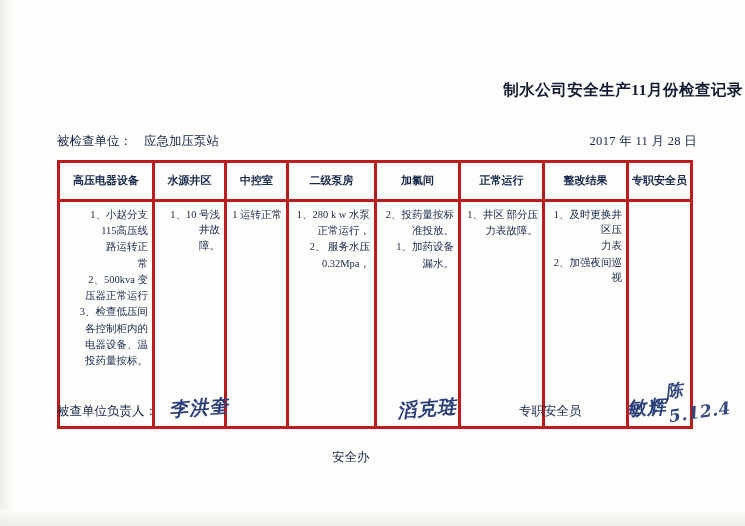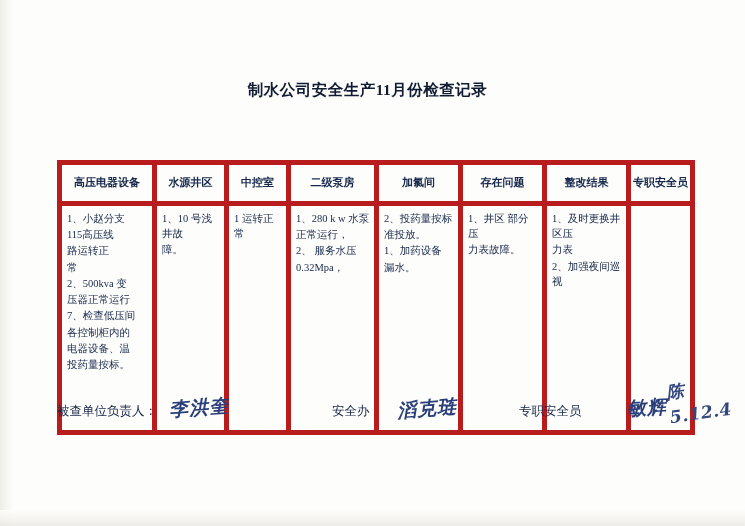--- a/index.html
+++ b/index.html
@@ -31,23 +31,23 @@
   }
   .scan-edge-bottom {
     position: absolute;
     left: 0; bottom: 0; width: 745px; height: 16px;
     background: linear-gradient(to top, #eceae4, #fdfdfb);
     opacity: .85;
   }
   .title {
     position: absolute;
     top: 80px;
-    left: 0;
+    left: 8px;
     width: 735px;
-    text-align: center;
+    text-align: right;
     font-size: 15.5px;
     font-weight: bold;
     letter-spacing: 0.5px;
     color: #111c33;
     font-family: "Liberation Serif", "DejaVu Serif", serif;
   }
   .subhead {
     position: absolute;
     top: 133px;
     left: 57px;
@@ -68,55 +68,56 @@
   }
   table.rec {
     position: absolute;
     left: 57px;
     top: 160px;
     width: 633px;
     border-collapse: collapse;
     table-layout: fixed;
   }
   table.rec th, table.rec td {
-    border: 5px solid #b91c1c;
+    border: 3px solid #b91c1c;
     vertical-align: top;
     padding: 5px 4px 4px 5px;
     font-size: 10.5px;
     line-height: 1.45;
     color: #17284c;
   }
   table.rec th {
     text-align: center;
     vertical-align: middle;
     height: 30px;
     font-weight: bold;
     font-size: 11px;
     padding: 3px 2px;
   }
   table.rec td {
     height: 215px;
   }
   .cell-lines p {
     margin: 0 0 1px 0;
+    text-align: right;
   }
   .sign-row {
     position: absolute;
     left: 57px;
     top: 403px;
     width: 640px;
     font-size: 12.5px;
     color: #152447;
   }
   .sign-item {
     position: absolute;
     white-space: nowrap;
   }
   .sign-1 { left: 0; }
-  .sign-2 { left: 275px; }
+  .sign-2 { left: 275px; margin-top: 46px; }
   .sign-3 { left: 462px; }
   .hand {
     font-family: "DejaVu Serif", serif;
     color: #2a3f7a;
     font-style: italic;
     font-weight: bold;
     letter-spacing: 1px;
   }
   .hand-sign-1 {
     position: absolute;
@@ -159,56 +160,60 @@
 </style>
 </head>
 <body>
 
 <div class="page">
   <div class="scan-edge-left"></div>
   <div class="scan-edge-bottom"></div>
 
   <div class="title">制水公司安全生产11月份检查记录</div>
 
+  <div class="subhead">
+    <span class="unit-label">被检查单位：</span><span class="unit-value">应急加压泵站</span>
+    <span class="date">2017 年 11 月 28 日</span>
+  </div>
 
   <table class="rec">
     <colgroup>
       <col class="c1">
         <col class="c2">
         <col class="c3">
         <col class="c4">
       <col class="c5">
         <col class="c6">
         <col class="c7">
         <col class="c8">
     </colgroup>
     <thead>
       <tr>
         <th>高压电器设备</th>
         <th>水源井区</th>
         <th>中控室</th>
         <th>二级泵房</th>
         <th>加氯间</th>
-        <th>存在问题</th>
+        <th>正常运行</th>
         <th>整改结果</th>
         <th>专职安全员</th>
       </tr>
     </thead>
     <tbody>
       <tr>
         <td>
           <div class="cell-lines">
             <p>1、小赵分支</p>
             <p>115高压线</p>
             <p>路运转正</p>
             <p>常</p>
             <p>2、500kva 变</p>
             <p>压器正常运行</p>
             <p></p>
-            <p>7、检查低压间</p>
+            <p>3、检查低压间</p>
             <p>各控制柜内的</p>
             <p>电器设备、温</p>
             <p>投药量按标。</p>
           </div>
         </td>
         <td>
           <div class="cell-lines">
             <p>1、10 号浅井故</p>
             <p>障。</p>
           </div>

